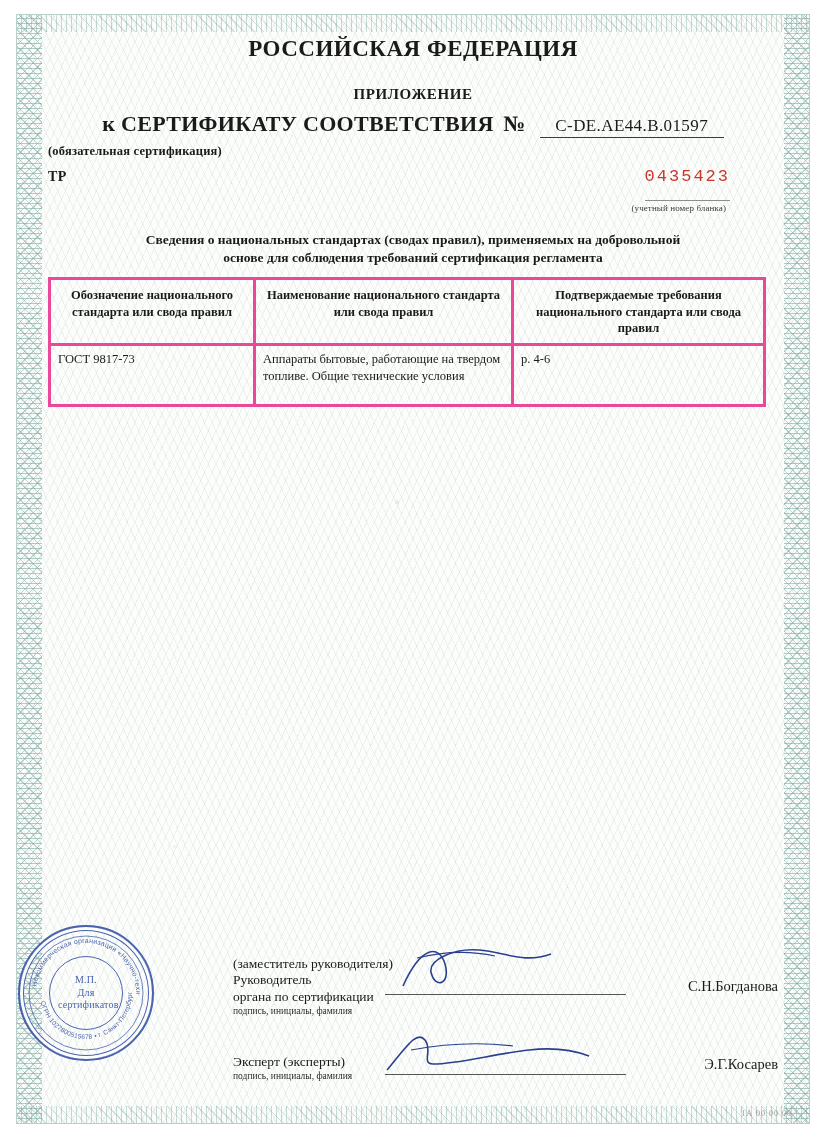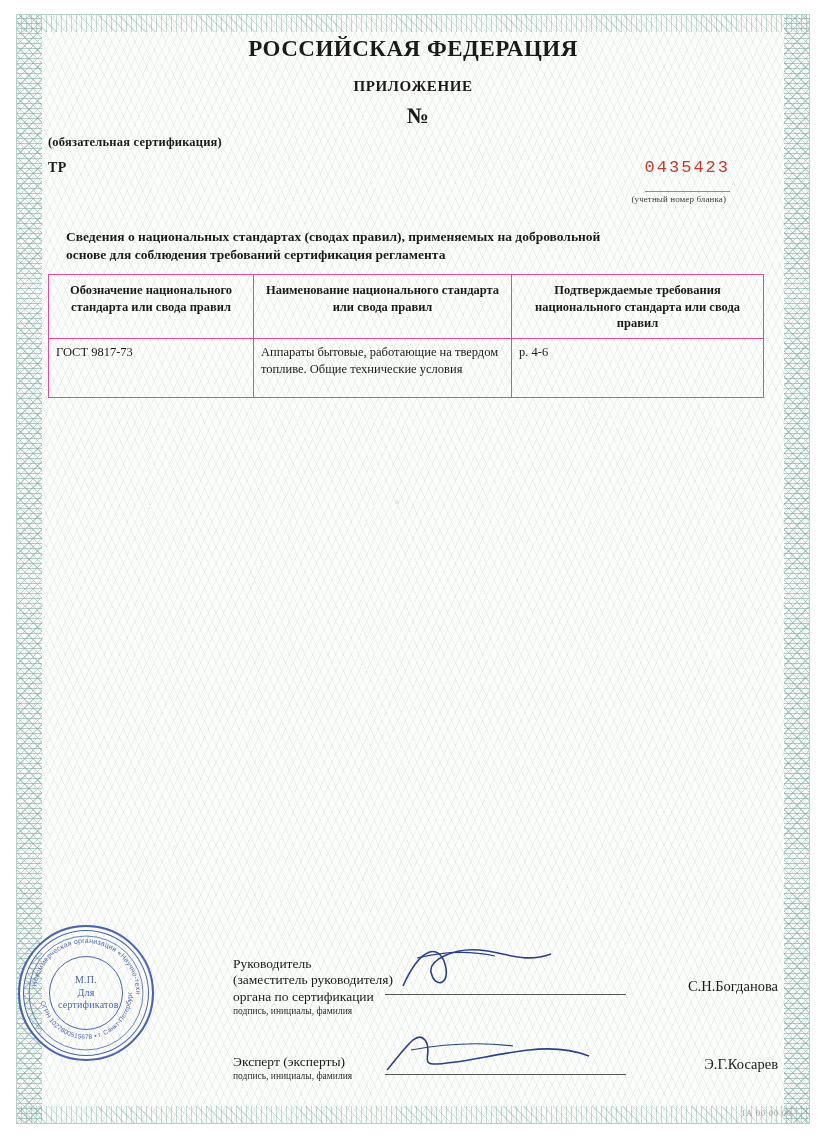--- a/index.html
+++ b/index.html
@@ -82,21 +82,21 @@
     font-weight: bold;
     font-size: 23px;
     letter-spacing: 0.5px;
     margin-top: 8px;
   }
   .title-sub {
     text-align: center;
     font-weight: bold;
     font-size: 15px;
     letter-spacing: 0.6px;
-    margin-top: 16px;
+    margin-top: 24px;
   }
   .cert-line {
     display: flex;
     justify-content: center;
     align-items: baseline;
     margin-top: 8px;
   }
   .cert-line .big {
     font-weight: bold;
     font-size: 22px;
@@ -147,34 +147,35 @@
   .tr-caption {
     text-align: right;
     font-size: 9px;
     color: #3b3b3b;
     padding-right: 52px;
     margin-top: 2px;
     letter-spacing: 0.1px;
   }
 
   .lead {
+    text-align: center;
     font-size: 13.5px;
     font-weight: bold;
     line-height: 1.35;
-    margin: 24px 18px 0 18px;
+    margin: 18px 18px 0 18px;
   }
 
   table.std {
     width: 715px;
     margin-top: 10px;
     border-collapse: collapse;
     table-layout: fixed;
   }
   table.std th, table.std td {
-    border: 1px solid #ec4899;
+    border: 3px solid #ec4899;
     vertical-align: top;
     padding: 5px 7px 7px 7px;
   }
   table.std th {
     text-align: center;
     font-size: 12.5px;
     font-weight: bold;
     line-height: 1.3;
     padding-top: 7px;
   }
@@ -302,21 +303,23 @@
   <div class="sec-edge right"></div>
   <div class="sec-frame"></div>
 
   <div class="content">
 
     <div class="title-main">РОССИЙСКАЯ ФЕДЕРАЦИЯ</div>
 
     <div class="title-sub">ПРИЛОЖЕНИЕ</div>
 
     <div class="cert-line">
+      <span class="big">к СЕРТИФИКАТУ СООТВЕТСТВИЯ</span>
       <span class="numsym">№</span>
+      <span class="cert-number">C-DE.AE44.B.01597</span>
     </div>
 
     <div class="oblig">(обязательная сертификация)</div>
 
     <div class="tr-row">
       <span class="tr-label">ТР</span>
       <span class="tr-number">0435423</span>
     </div>
     <div class="tr-caption">(учетный номер бланка)</div>
 
@@ -344,22 +347,22 @@
           <td>Аппараты бытовые, работающие на твердом топливе. Общие технические условия</td>
           <td>р. 4-6</td>
         </tr>
       </tbody>
     </table>
 
     <div class="sign-block">
 
       <div class="sign-row first">
         <div class="sign-role">
+          <div>(заместитель руководителя)</div>
           <div>Руководитель</div>
-          <div>(заместитель руководителя)</div>
           <div>органа  по  сертификации</div>
           <span class="sm">подпись, инициалы, фамилия</span>
         </div>
         <svg class="scribble" viewBox="0 0 200 60">
           <path d="M20 48 C38 8, 56 6, 62 26 C68 46, 52 52, 48 34 C46 22, 70 10, 96 12 C122 14, 140 26, 168 16" fill="none" stroke="currentColor" stroke-width="1.6"></path>
           <path d="M34 20 C58 14, 84 12, 112 18" fill="none" stroke="currentColor" stroke-width="1.2"></path>
         </svg>
         <div class="sign-line"></div>
         <div class="sign-name">С.Н.Богданова</div>
       </div>

